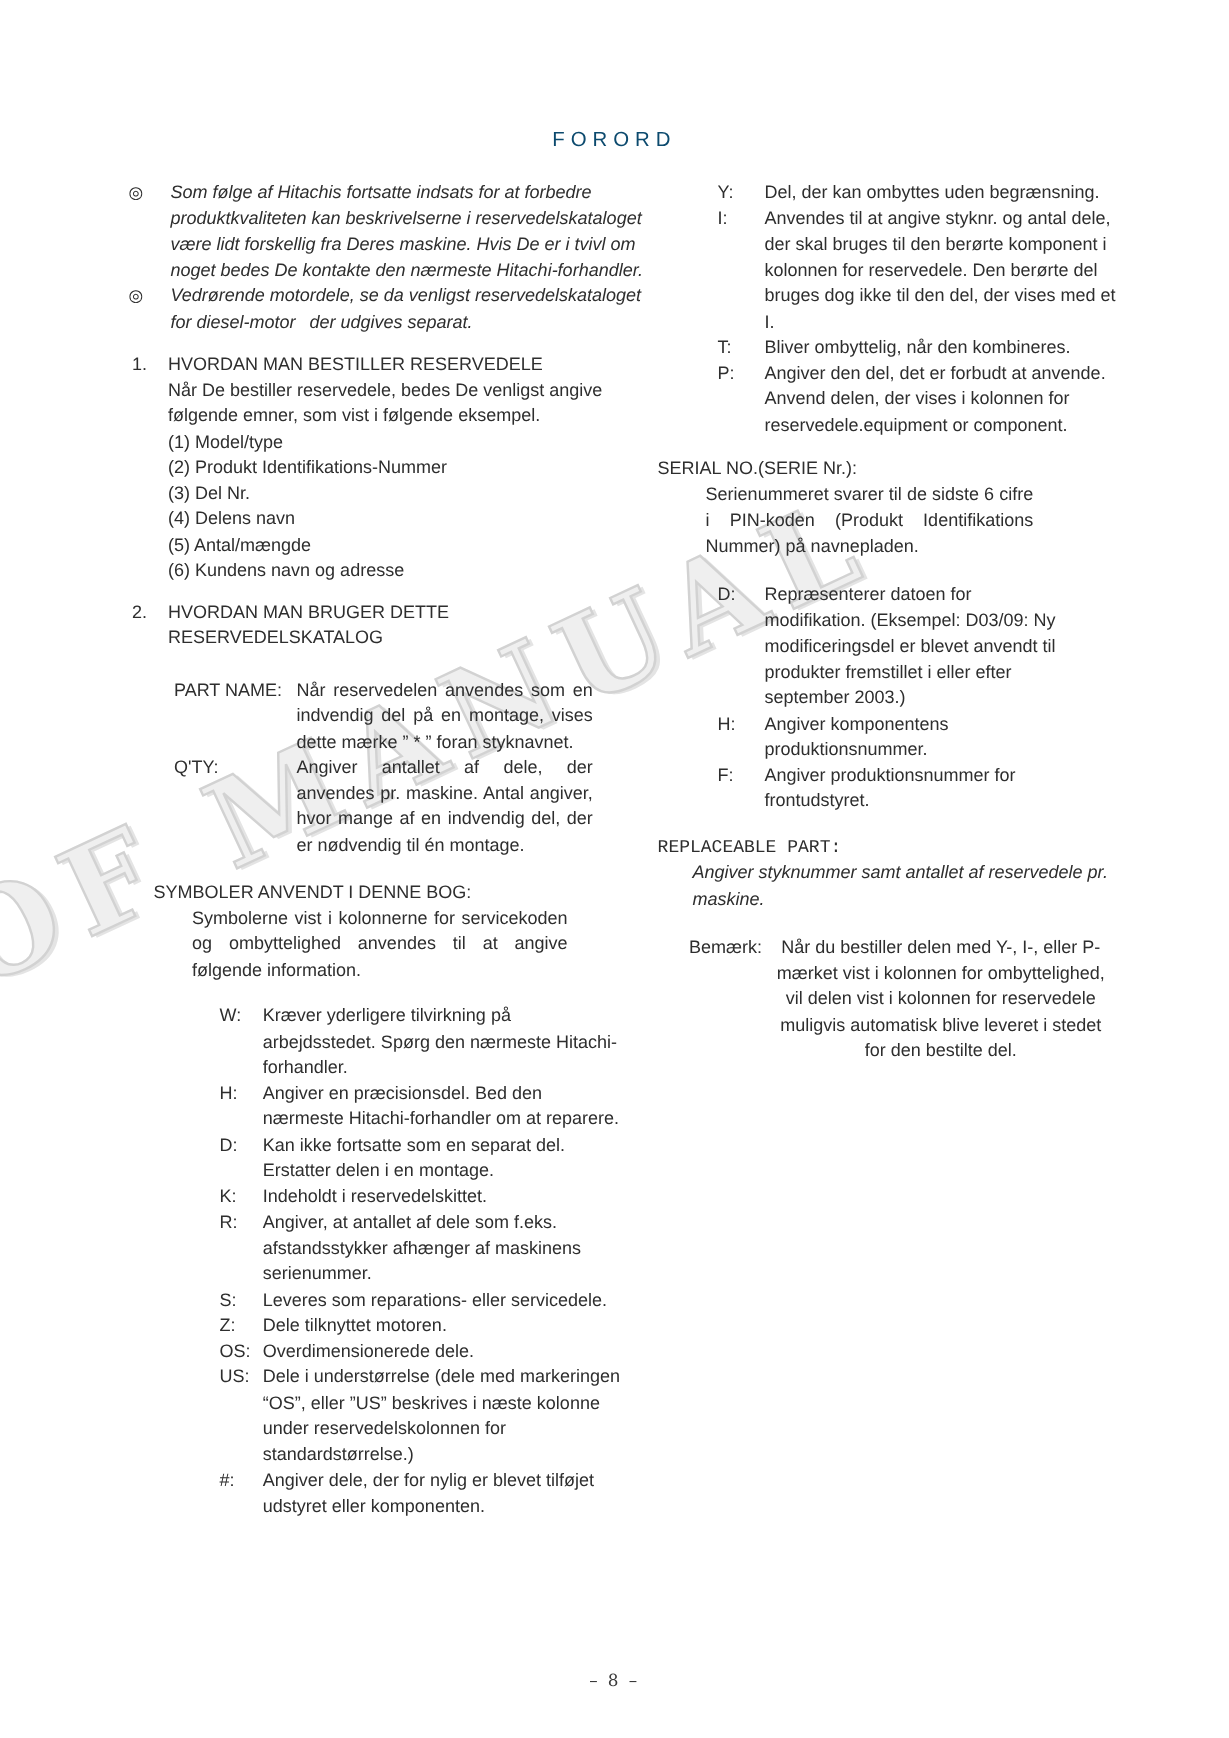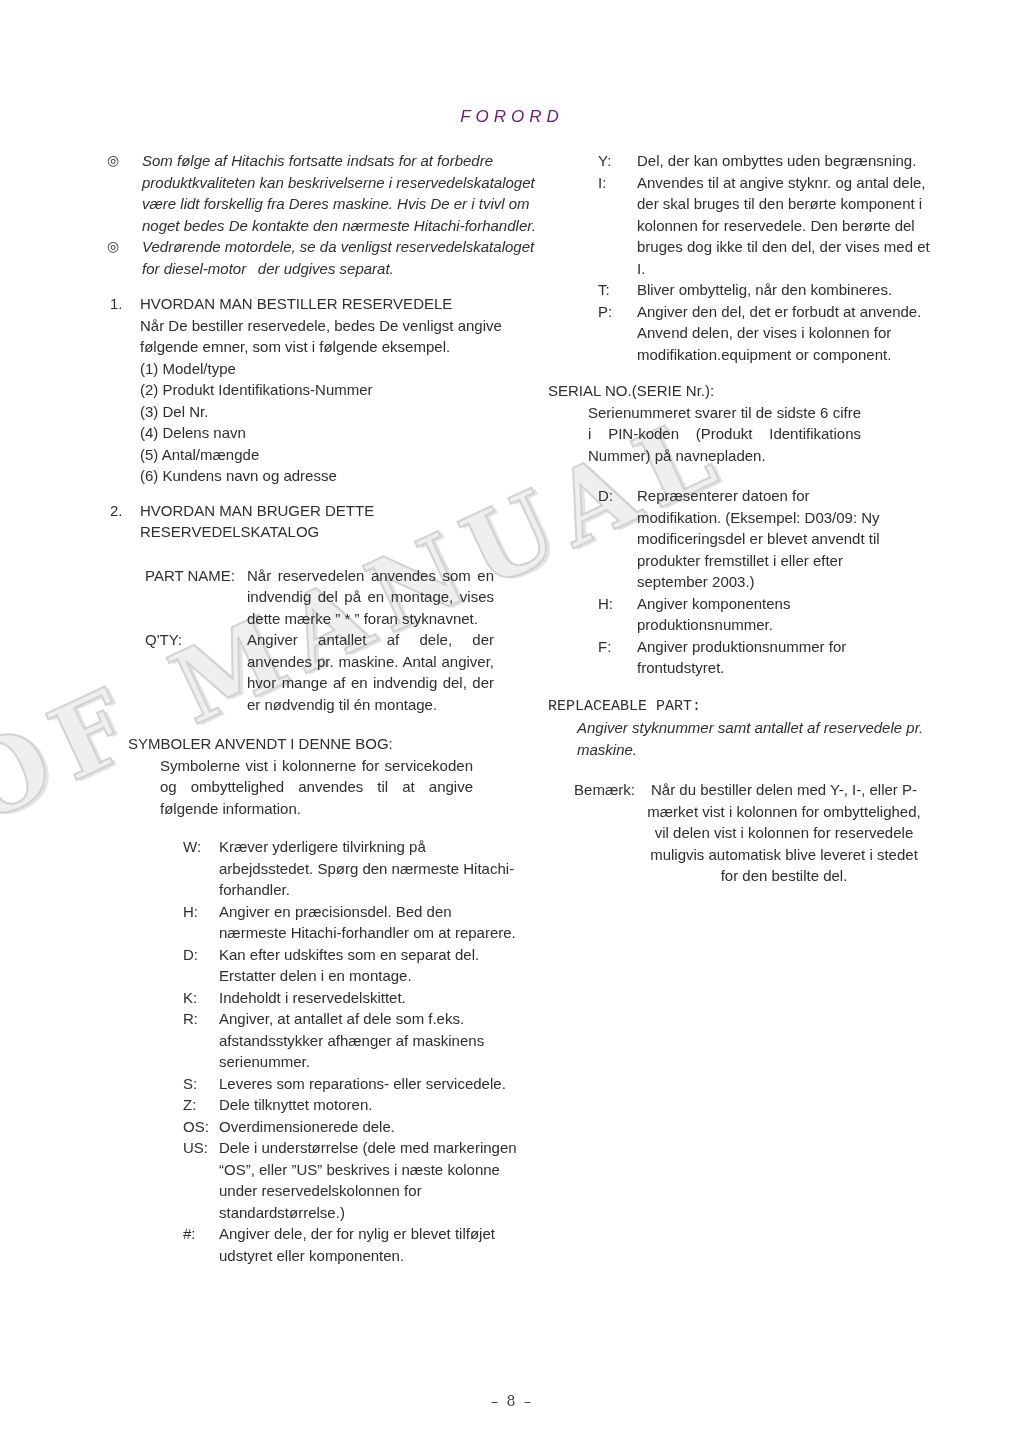--- a/index.html
+++ b/index.html
@@ -27,23 +27,22 @@
     white-space:nowrap;
     color:#efefef;
     -webkit-text-stroke:2px #d2d2d2;
     text-shadow:3px 3px 0 #e4e4e4;
     z-index:0;
   }
 
   .title {
     position:absolute; top:107px; left:0; width:1024px;
     text-align:center;
-    font-size:17px; letter-spacing:5px; color:#701a75;
+    font-size:17px; letter-spacing:5px; color:#0c4a6e;
     z-index:2;
-    font-style:italic;
   }
 
   .col { position:absolute; top:150px; font-size:15px; line-height:21.5px; z-index:1; }
   .col-left  { left:105px; width:445px; }
   .col-right { left:548px; width:390px; }
 
   
   .bullet-row { display:flex; }
   .bullet-icon { width:35px; padding-left:2px; font-size:14px; flex:none; }
   .bullet-text { width:402px;font-style:italic; }
@@ -145,21 +144,21 @@
     <div class="sym-row sym-first">
       <span class="sym-label">W:</span>
       <span class="sym-text">Kræver yderligere tilvirkning på arbejdsstedet. Spørg den nærmeste Hitachi-forhandler.</span>
     </div>
     <div class="sym-row">
       <span class="sym-label">H:</span>
       <span class="sym-text">Angiver en præcisionsdel. Bed den nærmeste Hitachi-forhandler om at reparere.</span>
     </div>
     <div class="sym-row">
       <span class="sym-label">D:</span>
-      <span class="sym-text">Kan efter udskiftes som en separat del. Erstatter delen i en montage.</span>
+      <span class="sym-text">Kan ikke fortsatte som en separat del. Erstatter delen i en montage.</span>
     </div>
     <div class="sym-row">
       <span class="sym-label">K:</span>
       <span class="sym-text">Indeholdt i reservedelskittet.</span>
     </div>
     <div class="sym-row">
       <span class="sym-label">R:</span>
       <span class="sym-text">Angiver, at antallet af dele som f.eks. afstandsstykker afhænger af maskinens serienummer.</span>
     </div>
     <div class="sym-row">
@@ -194,21 +193,21 @@
     <div class="code-row">
       <span class="code-label">I:</span>
       <span class="code-text">Anvendes til at angive styknr. og antal dele, der skal bruges til den berørte komponent i kolonnen for reservedele. Den berørte del bruges dog ikke til den del, der vises med et I.</span>
     </div>
     <div class="code-row">
       <span class="code-label">T:</span>
       <span class="code-text">Bliver ombyttelig, når den kombineres.</span>
     </div>
     <div class="code-row">
       <span class="code-label">P:</span>
-      <span class="code-text">Angiver den del, det er forbudt at anvende. Anvend delen, der vises i kolonnen for modifikation.equipment or component.</span>
+      <span class="code-text">Angiver den del, det er forbudt at anvende. Anvend delen, der vises i kolonnen for reservedele.equipment or component.</span>
     </div>
 
     <div class="serial-heading">SERIAL NO.(SERIE Nr.):</div>
     <div class="serial-text">Serienummeret svarer til de sidste 6 cifre i PIN-koden (Produkt Identifikations Nummer) på navnepladen.</div>
 
     <div class="code-row codes2-first">
       <span class="code-label">D:</span>
       <span class="code-text code-text-narrow">Repræsenterer datoen for modifikation. (Eksempel: D03/09: Ny modificeringsdel er blevet anvendt til produkter fremstillet i eller efter september 2003.)</span>
     </div>
     <div class="code-row">

